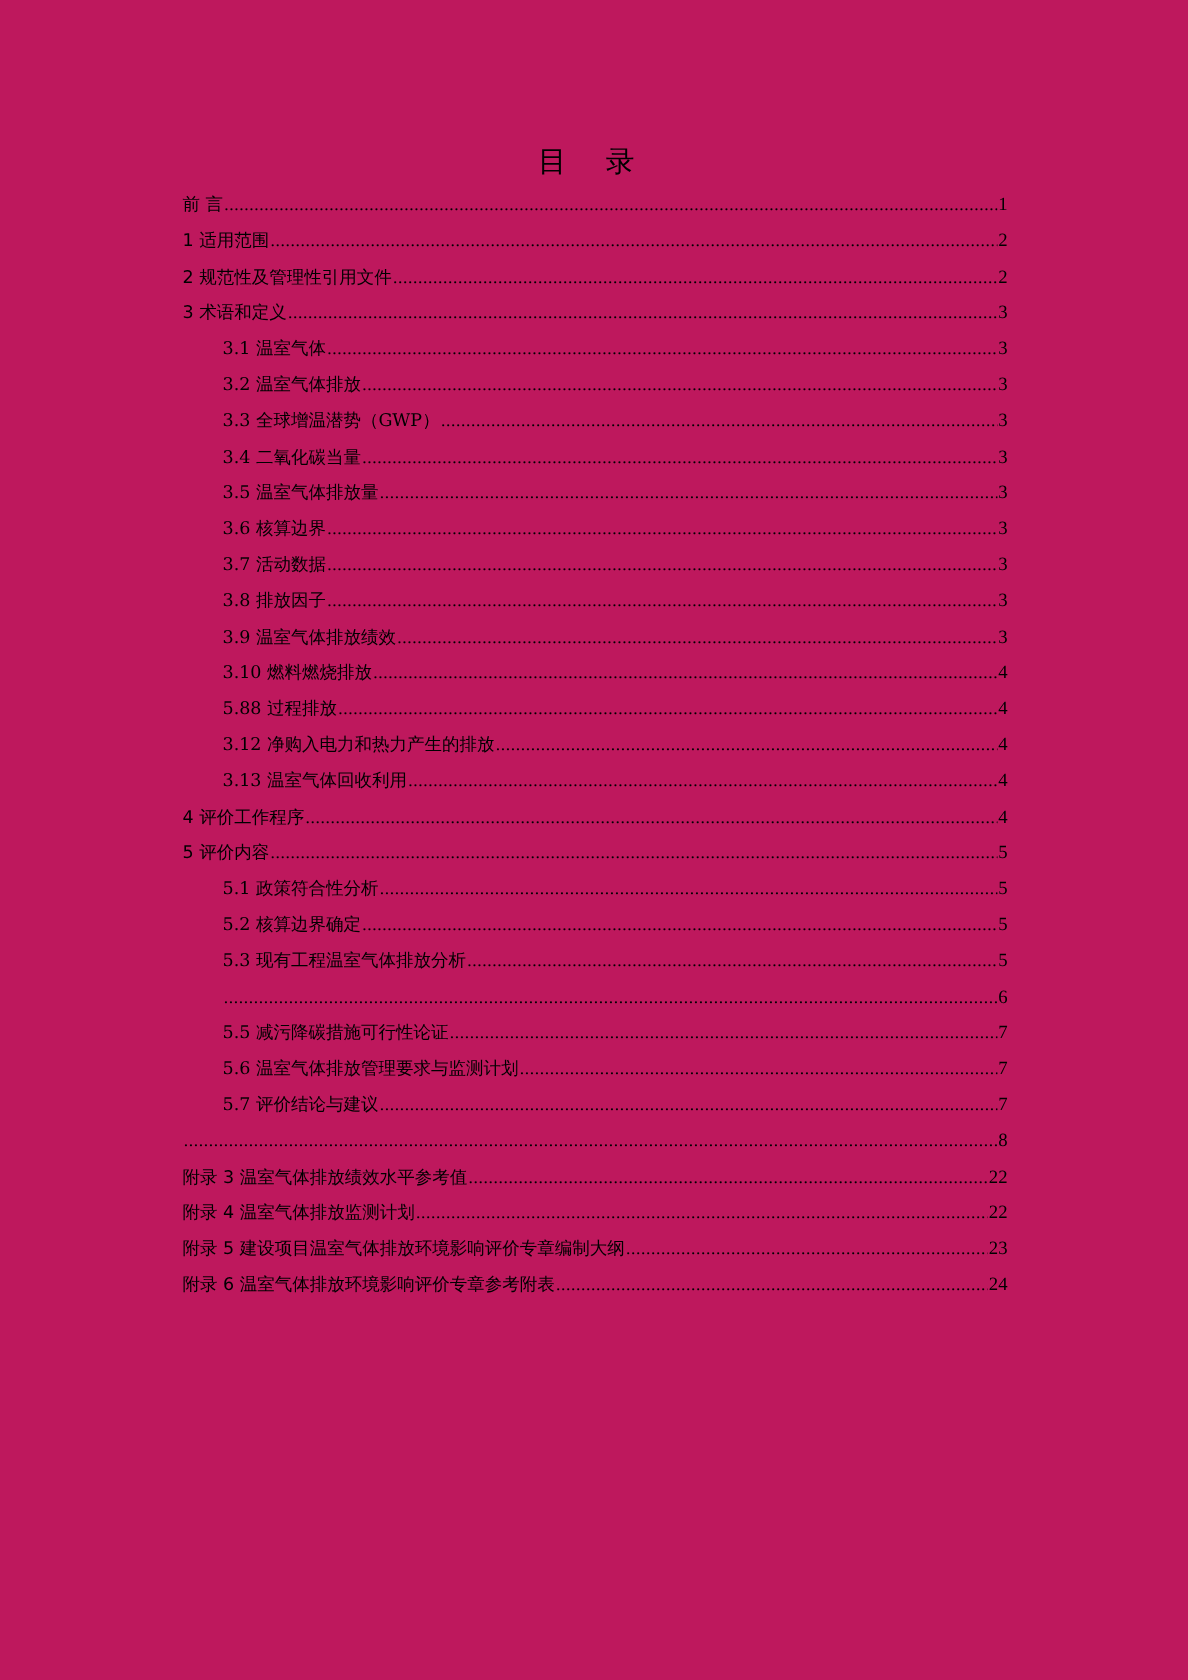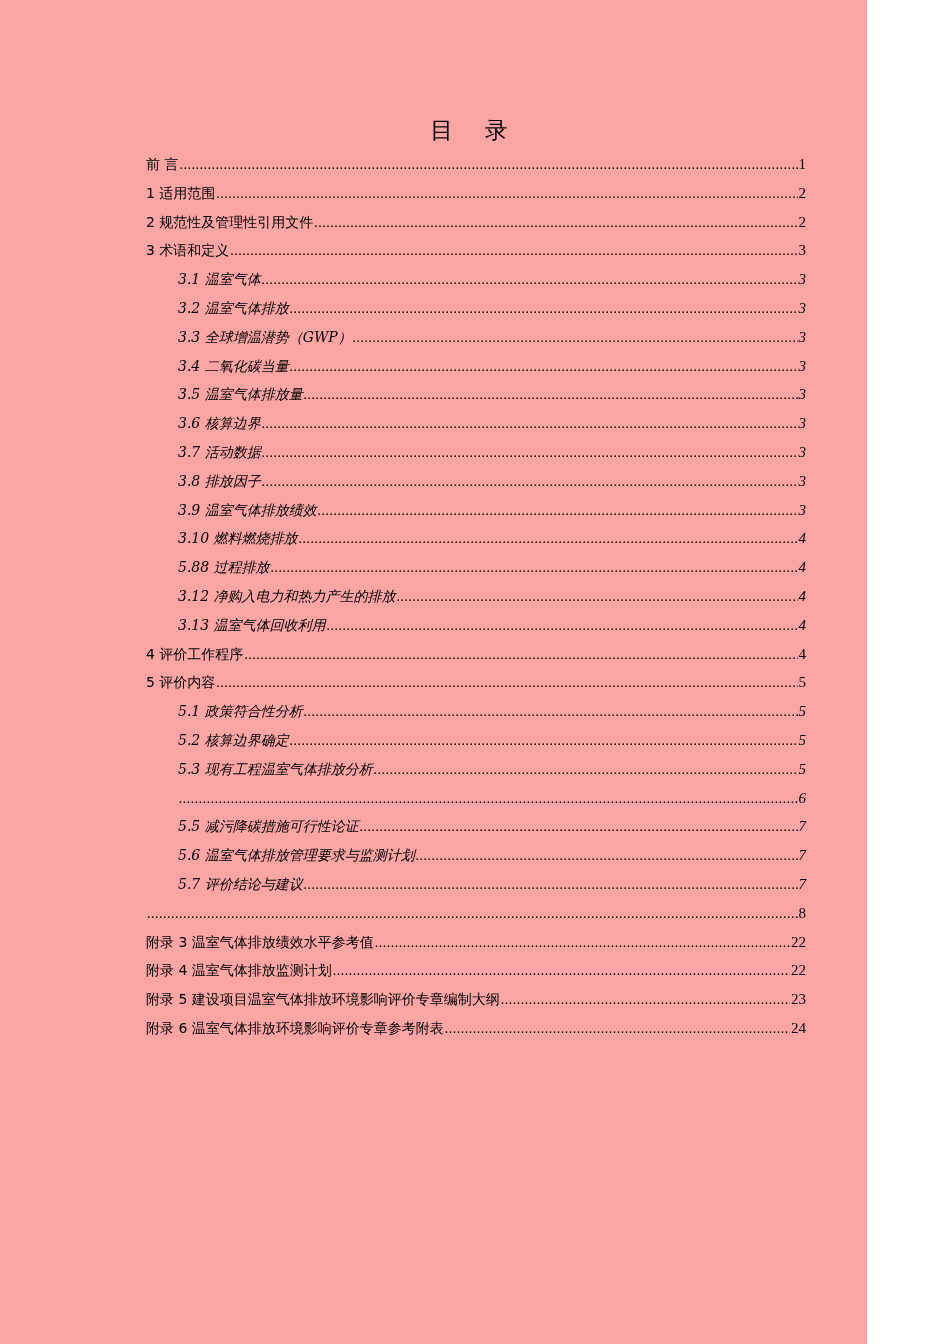--- a/index.html
+++ b/index.html
@@ -1,29 +1,29 @@
 <!DOCTYPE html>
 <html><head>
   <meta charset="utf-8">
   <style>
     html, body { margin: 0; padding: 0; background: #ffffff; }
     body { width: 950px; height: 1344px; position: relative; overflow: hidden; color: #000; }
-    .page { position: absolute; left: 0; top: 0; width: 867px; height: 1344px; background: #fca5a5; }
+    .page { position: absolute; left: 0; top: 0; width: 950px; height: 1344px; background: #be185d; }
     .title {
       position: absolute; left: 0; width: 950px; top: 112px; text-align: center;
       font-family: "DejaVu Sans", sans-serif; font-size: 23px; letter-spacing: 12px;
       line-height: 36px;
     }
     .toc { position: absolute; left: 146px; top: 150px; width: 660px; }
     .row {
       display: flex; align-items: baseline; height: 28.8px; line-height: 28.8px;
       font-size: 14px; white-space: nowrap; cursor: pointer;
     }
     .row.lvl1 { font-family: "DejaVu Sans", sans-serif; }
-    .row.lvl2 { font-family: "DejaVu Serif", serif; padding-left: 32px; font-style: italic; }
+    .row.lvl2 { font-family: "DejaVu Serif", serif; padding-left: 32px; }
     .row .label { flex: 0 0 auto; }
     .row .dots {
       flex: 1 1 auto; overflow: hidden; margin: 0 1px;
       font-family: "Liberation Serif", serif; letter-spacing: 0.5px; color: #000;
     }
     .row .dots::before {
       content: "..........................................................................................................................................................................................................................................";
     }
     .row .page-num { flex: 0 0 auto; font-family: "Liberation Serif", serif; font-size: 15px; }
   </style>

